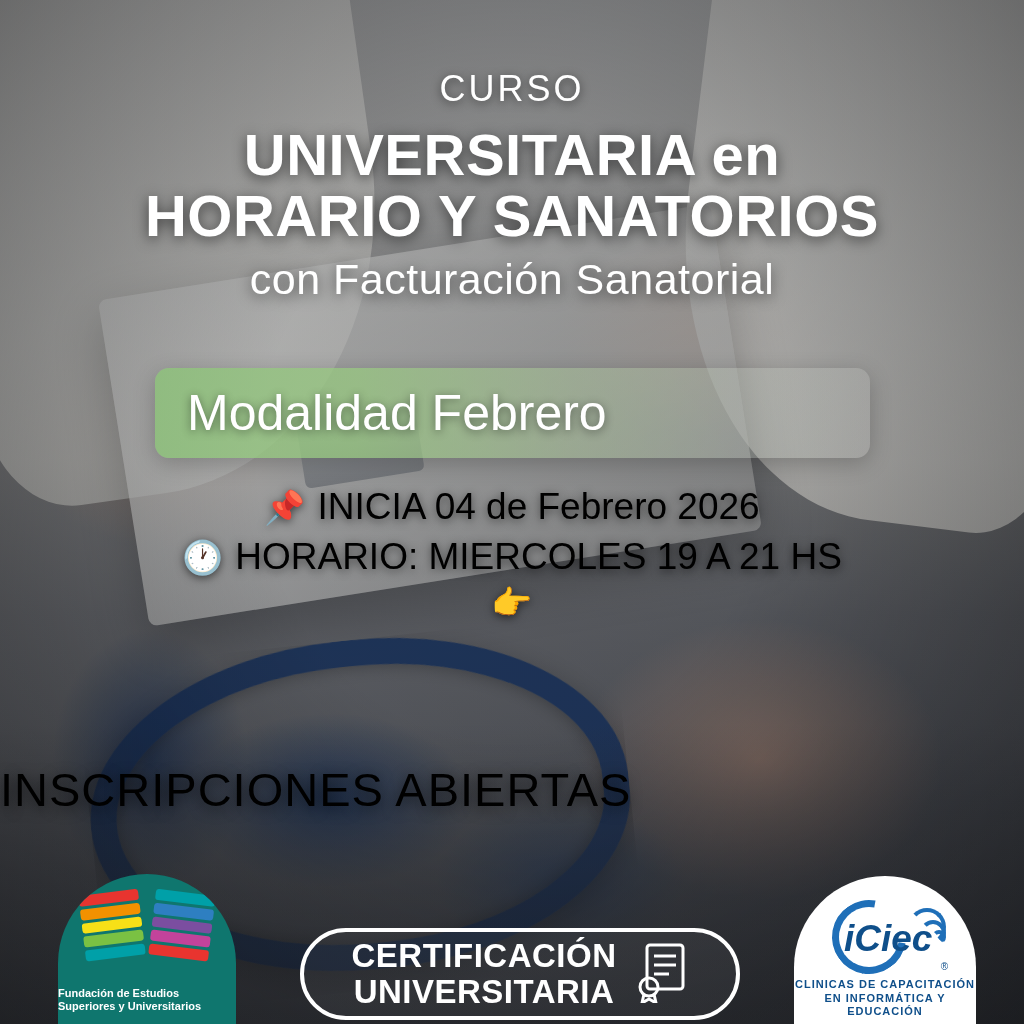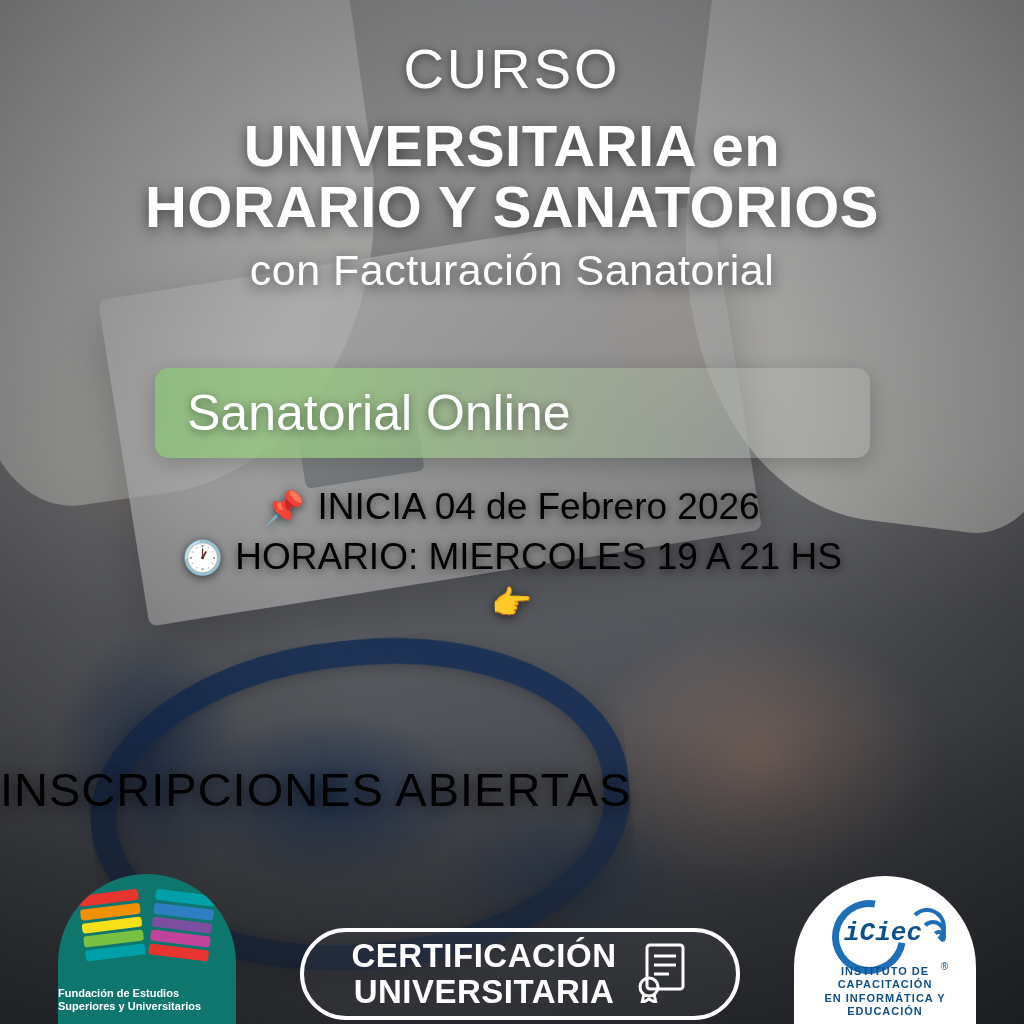--- a/index.html
+++ b/index.html
@@ -82,22 +82,22 @@
     background: linear-gradient(180deg, rgba(20,22,26,0.30) 0%, rgba(20,22,26,0.22) 45%, rgba(20,22,26,0.30) 100%);
   }
 
   
   .content {
     position: absolute; inset: 0;
     text-align: center;
     color: #ffffff;
   }
   .eyebrow {
-    margin-top: 36px;
-    font-size: 56px;
+    margin-top: 68px;
+    font-size: 36px;
     letter-spacing: 3px;
     font-weight: 400;
     text-shadow: 0 2px 10px rgba(0,0,0,0.55);
   }
   .title {
     margin-top: 14px;
     font-size: 58px;
     font-weight: 700;
     line-height: 1.06;
     letter-spacing: 0.5px;
@@ -199,22 +199,22 @@
     width: 130px; height: 78px;
   }
   .iciec-ring {
     position: absolute; left: 12px; top: 2px; width: 74px; height: 74px;
     border: 7px solid #1f6fb8; border-radius: 50%;
     border-right-color: transparent;
     transform: rotate(-35deg);
   }
   .iciec-word {
     position: absolute; left: 24px; top: 20px;
-    color: #0f4f8a; font-family: Liberation Mono, monospace;
-    font-size: 26px; font-style: italic; font-weight: 700;
+    color: #0f4f8a; font-family: Liberation Sans, sans-serif;
+    font-size: 37px; font-style: italic; font-weight: 700;
   }
   .iciec-wifi {
     position: absolute; right: 4px; top: 6px; width: 40px; height: 44px;
   }
   .iciec-wifi span {
     position: absolute; right: 0; border: 4px solid #1f6fb8;
     border-left-color: transparent; border-bottom-color: transparent;
     border-radius: 50%;
   }
   .w1 { width: 14px; height: 14px; top: 26px; }
@@ -250,21 +250,21 @@
 
     <div class="title">
       <div>UNIVERSITARIA en</div>
       <div>HORARIO Y SANATORIOS</div>
     </div>
 
     <div class="subtitle">con Facturación Sanatorial</div>
   </div>
 
   <div class="modality-wrap">
-    <div class="modality-text">Sanatorial Online</div>
+    <div class="modality-text">Modalidad Febrero</div>
   </div>
 
   <div class="details">
     <div class="detail-row">
       <span class="detail-icon">📌</span>
       <span>INICIA 04 de Febrero 2026</span>
     </div>
     <div class="detail-row">
       <span class="detail-icon">🕐</span>
       <span>HORARIO:  MIERCOLES 19 A 21 HS</span>
@@ -321,18 +321,18 @@
       <div class="iciec-ring"></div>
       <div class="iciec-word">iCiec</div>
       <div class="iciec-wifi">
         <span class="w1"></span>
           <span class="w2"></span>
           <span class="w3"></span>
       </div>
       <div class="iciec-reg">®</div>
     </div>
     <div class="iciec-sub">
-      <div>INSTITUTO DE CAPACITACIÓN</div>
+      <div>CLINICAS DE CAPACITACIÓN</div>
       <div>EN INFORMÁTICA Y EDUCACIÓN</div>
     </div>
   </div>
 
 </div>
 
 </body></html>

